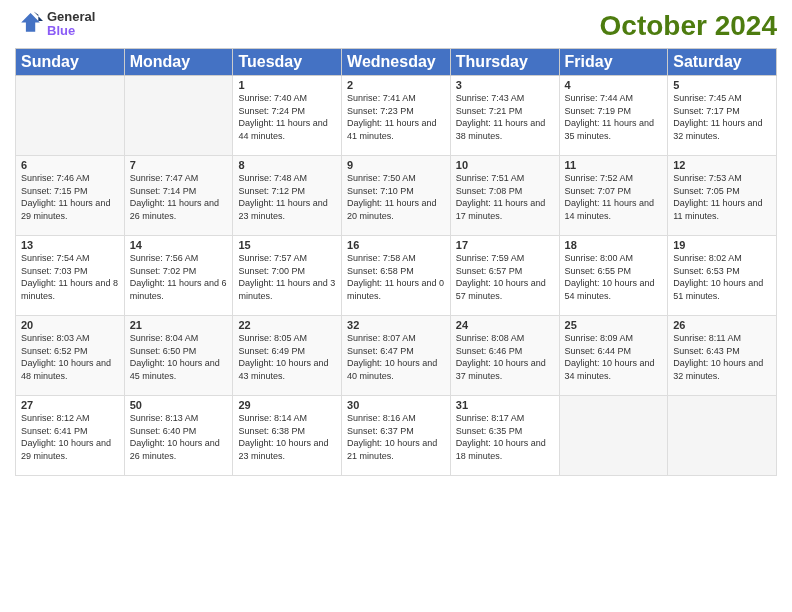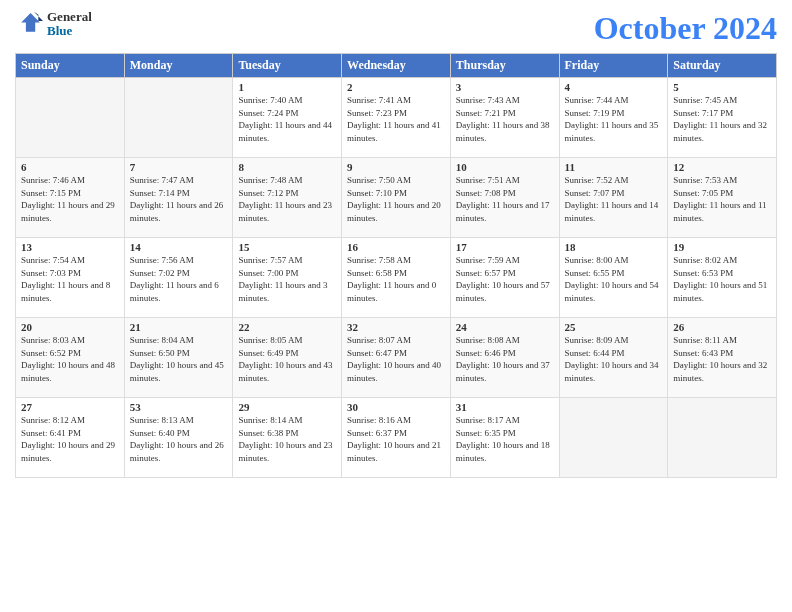--- a/index.html
+++ b/index.html
@@ -7,21 +7,20 @@
       width: 792px;
       height: 612px;
       font-family: Arial, sans-serif;
       background: #fff;
       overflow: hidden;
     }
     .page {
       width: 792px;
       height: 612px;
       padding: 10px 15px;
-      font-family: Liberation Serif, serif;
     }
     .header {
       display: flex;
       justify-content: space-between;
       align-items: flex-start;
       margin-bottom: 6px;
     }
     .logo {
       display: flex;
       align-items: center;
@@ -36,39 +35,39 @@
       line-height: 1.1;
     }
     .logo-icon {
       width: 28px;
       height: 28px;
     }
     .title-block {
       text-align: right;
     }
     .main-title {
-      font-size: 32px;
-      font-weight: bold;
-      color: #3b82f6;
+      font-size: 28px;
+      font-weight: bold;
+      color: #4d7c0f;
     }
     .subtitle {
       font-size: 14px;
       color: #333;
     }
     table {
       width: 100%;
       border-collapse: collapse;
       table-layout: fixed;
     }
     th {
       background-color: #4472c4;
       color: white;
       text-align: left;
       padding: 4px 5px;
-      font-size: 12px;
+      font-size: 16px;
       font-weight: bold;
       border: 1px solid #ccc;
     }
     td {
       vertical-align: top;
       padding: 3px 5px;
       font-size: 9.5px;
       color: #333;
       border: 1px solid #ddd;
       height: 80px;
@@ -93,21 +92,21 @@
 
 <div class="page">
   <div class="header">
     <div class="logo">
       <svg class="logo-icon" viewBox="0 0 36 36">
         <polygon points="20,4 32,16 26,16 26,28 14,28 14,16 8,16" fill="#4472c4"></polygon>
         <polygon points="24,2 36,14 30,14 30,6" fill="#1a3a6b"></polygon>
       </svg>
       <div class="logo-text">
         <span>General</span>
-        <span style="color:#0369a1;">Blue</span>
+        <span style="color:#8b5cf6;">Blue</span>
       </div>
     </div>
     <div class="title-block">
       <div class="main-title">October 2024</div>
     </div>
   </div>
 
   <table>
     <thead>
       <tr>
@@ -234,21 +233,21 @@
             <span class="day-num">26</span>
             <div class="day-info">Sunrise: 8:11 AM<br>Sunset: 6:43 PM<br>Daylight: 10 hours and 32 minutes.</div>
           </td>
         </tr>
         <tr>
           <td>
             <span class="day-num">27</span>
             <div class="day-info">Sunrise: 8:12 AM<br>Sunset: 6:41 PM<br>Daylight: 10 hours and 29 minutes.</div>
           </td>
           <td>
-            <span class="day-num">53</span>
+            <span class="day-num">50</span>
             <div class="day-info">Sunrise: 8:13 AM<br>Sunset: 6:40 PM<br>Daylight: 10 hours and 26 minutes.</div>
           </td>
           <td>
             <span class="day-num">29</span>
             <div class="day-info">Sunrise: 8:14 AM<br>Sunset: 6:38 PM<br>Daylight: 10 hours and 23 minutes.</div>
           </td>
           <td>
             <span class="day-num">30</span>
             <div class="day-info">Sunrise: 8:16 AM<br>Sunset: 6:37 PM<br>Daylight: 10 hours and 21 minutes.</div>
           </td>

